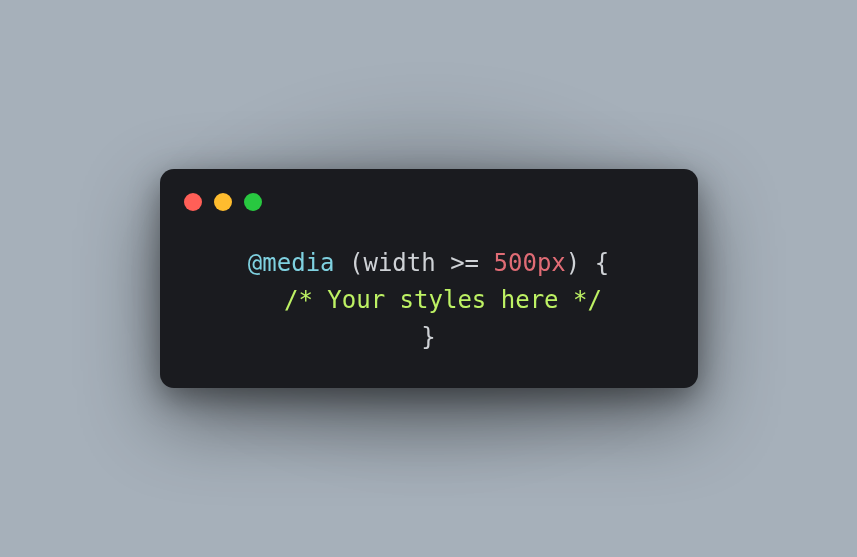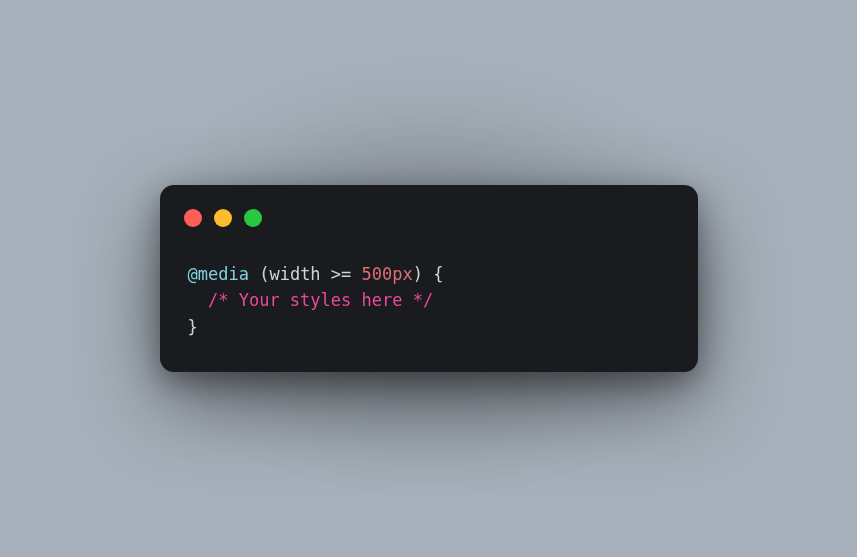--- a/index.html
+++ b/index.html
@@ -37,32 +37,33 @@
   .dot {
     width: 18px;
     height: 18px;
     border-radius: 50%;
   }
   .dot.red { background: #ff5f57; }
   .dot.yellow { background: #febc2e; }
   .dot.green { background: #28c840; }
   .code {
     font-family: "SF Mono", ui-monospace, Menlo, Consolas, monospace;
-    font-size: 17px;
+    font-size: 24px;
     line-height: 1.55;
     white-space: pre;
     padding: 34px 28px 8px 28px;
     color: #cfd2d6;
+    text-align: center;
   }
   .tok-keyword { color: #7fd1e0; }
   .tok-punc    { color: #cfd2d6; }
   .tok-ident   { color: #cfd2d6; }
   .tok-op      { color: #cfd2d6; }
   .tok-number  { color: #e06c75; }
-  .tok-comment { color: #ec4899; }
+  .tok-comment { color: #bef264; }
   .line { display: block; }
   .indent { display: inline-block; width: 2ch; }
 </style>
 </head>
 <body>
 
 <div class="backdrop"></div>
 
 <div class="window">
 

